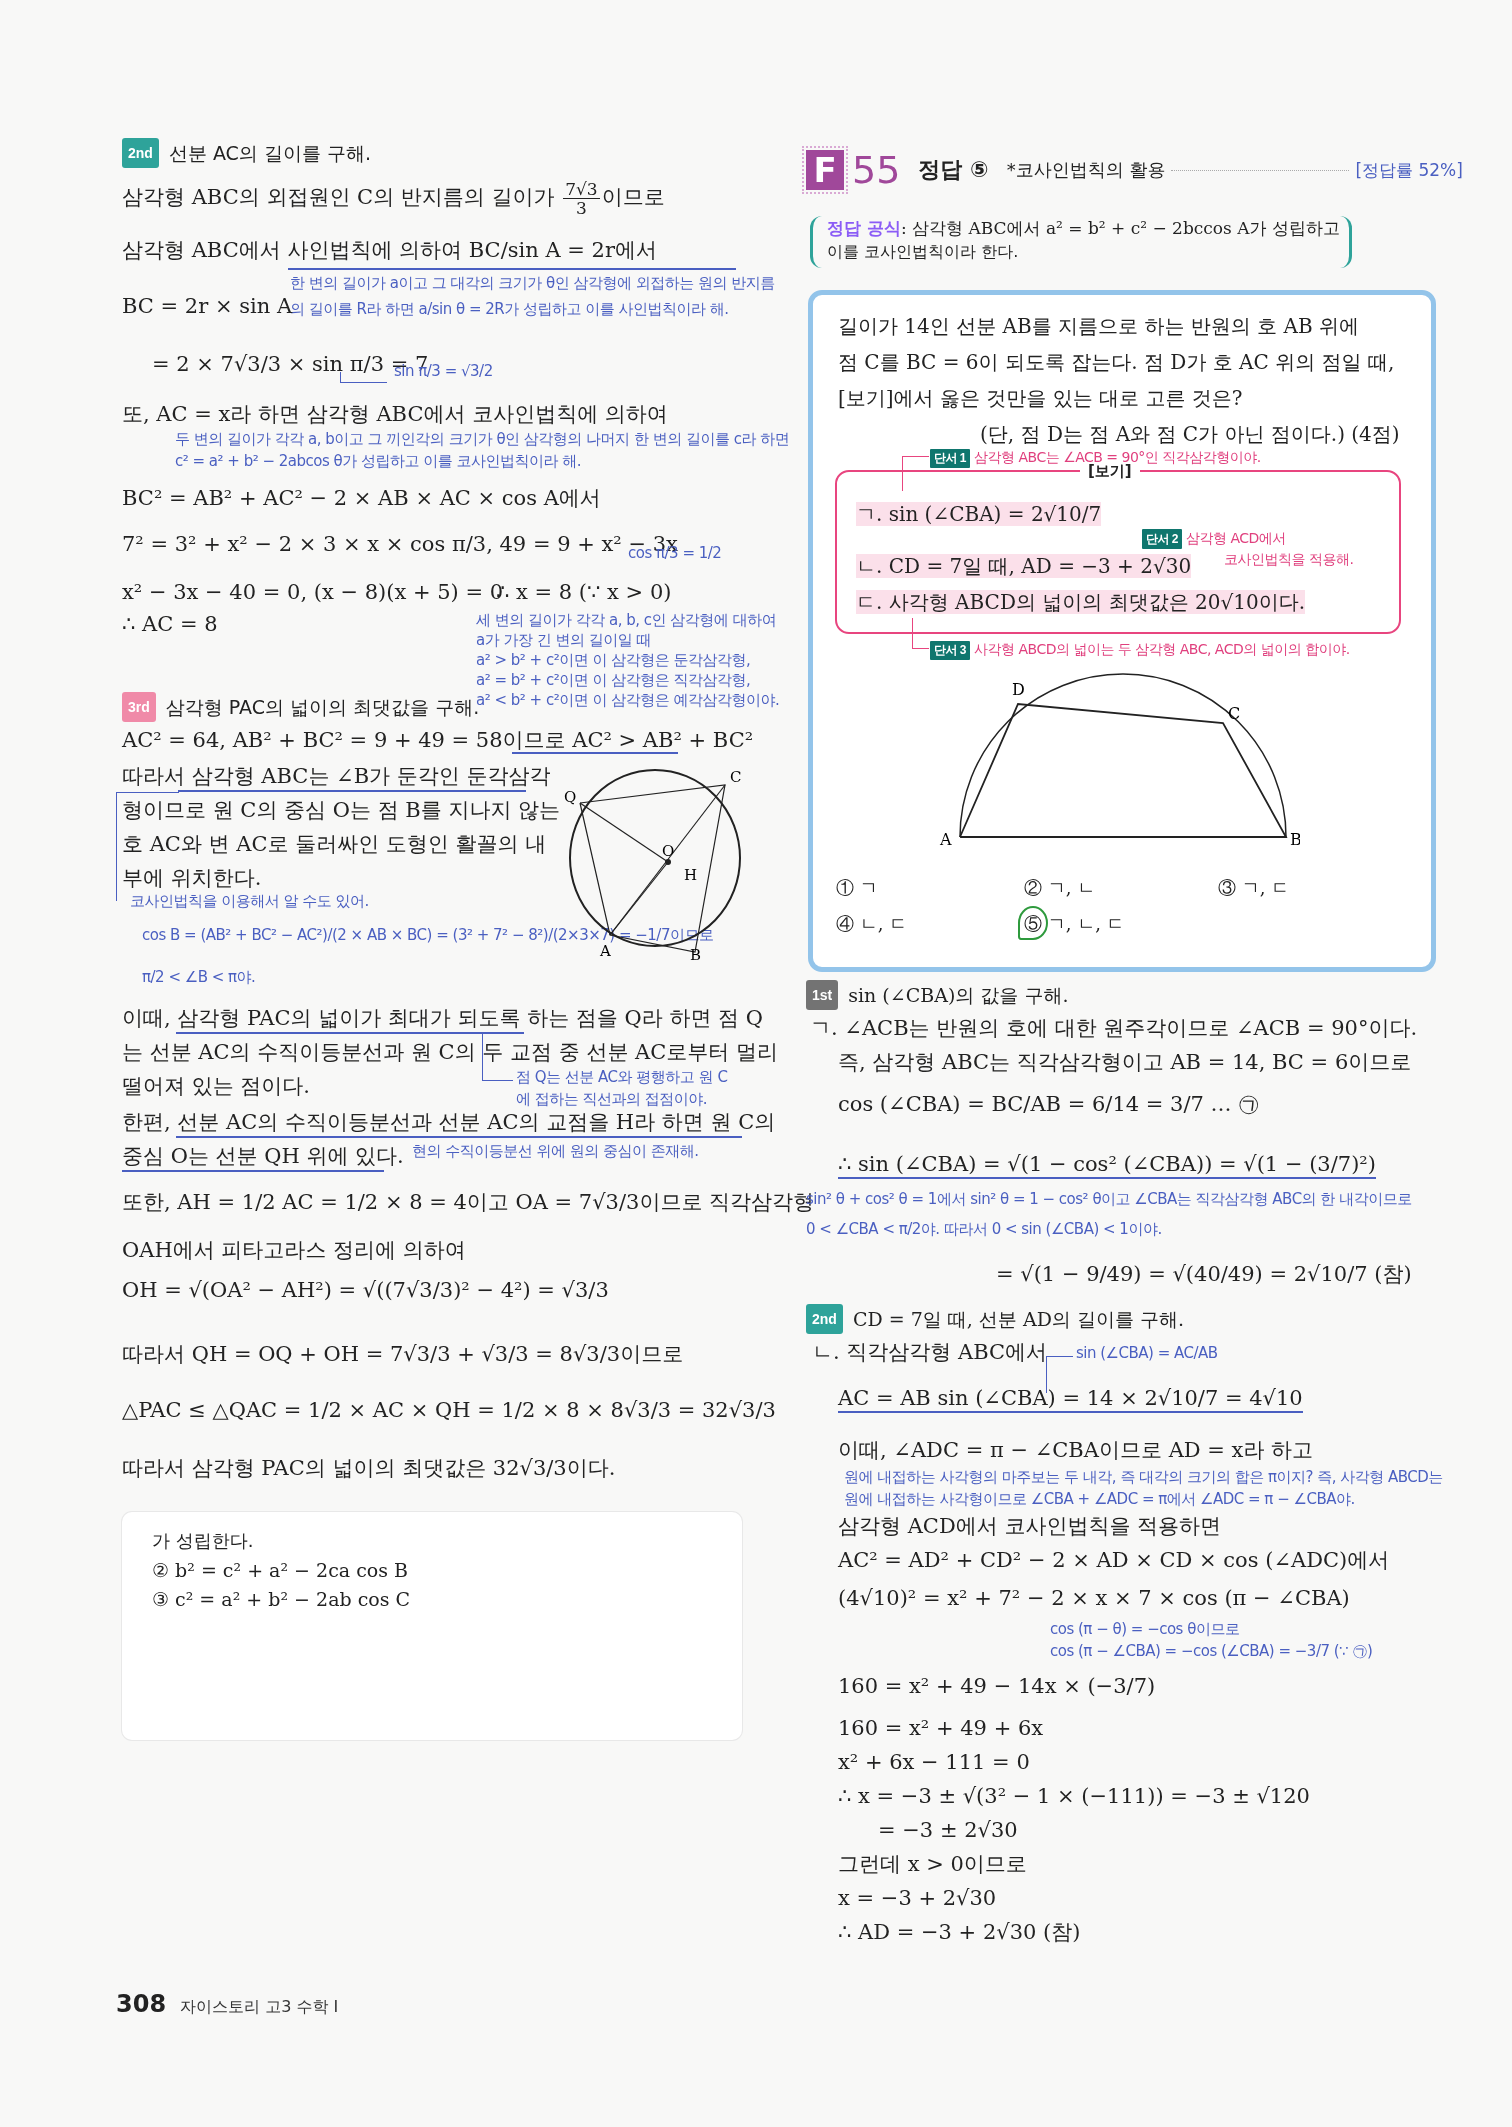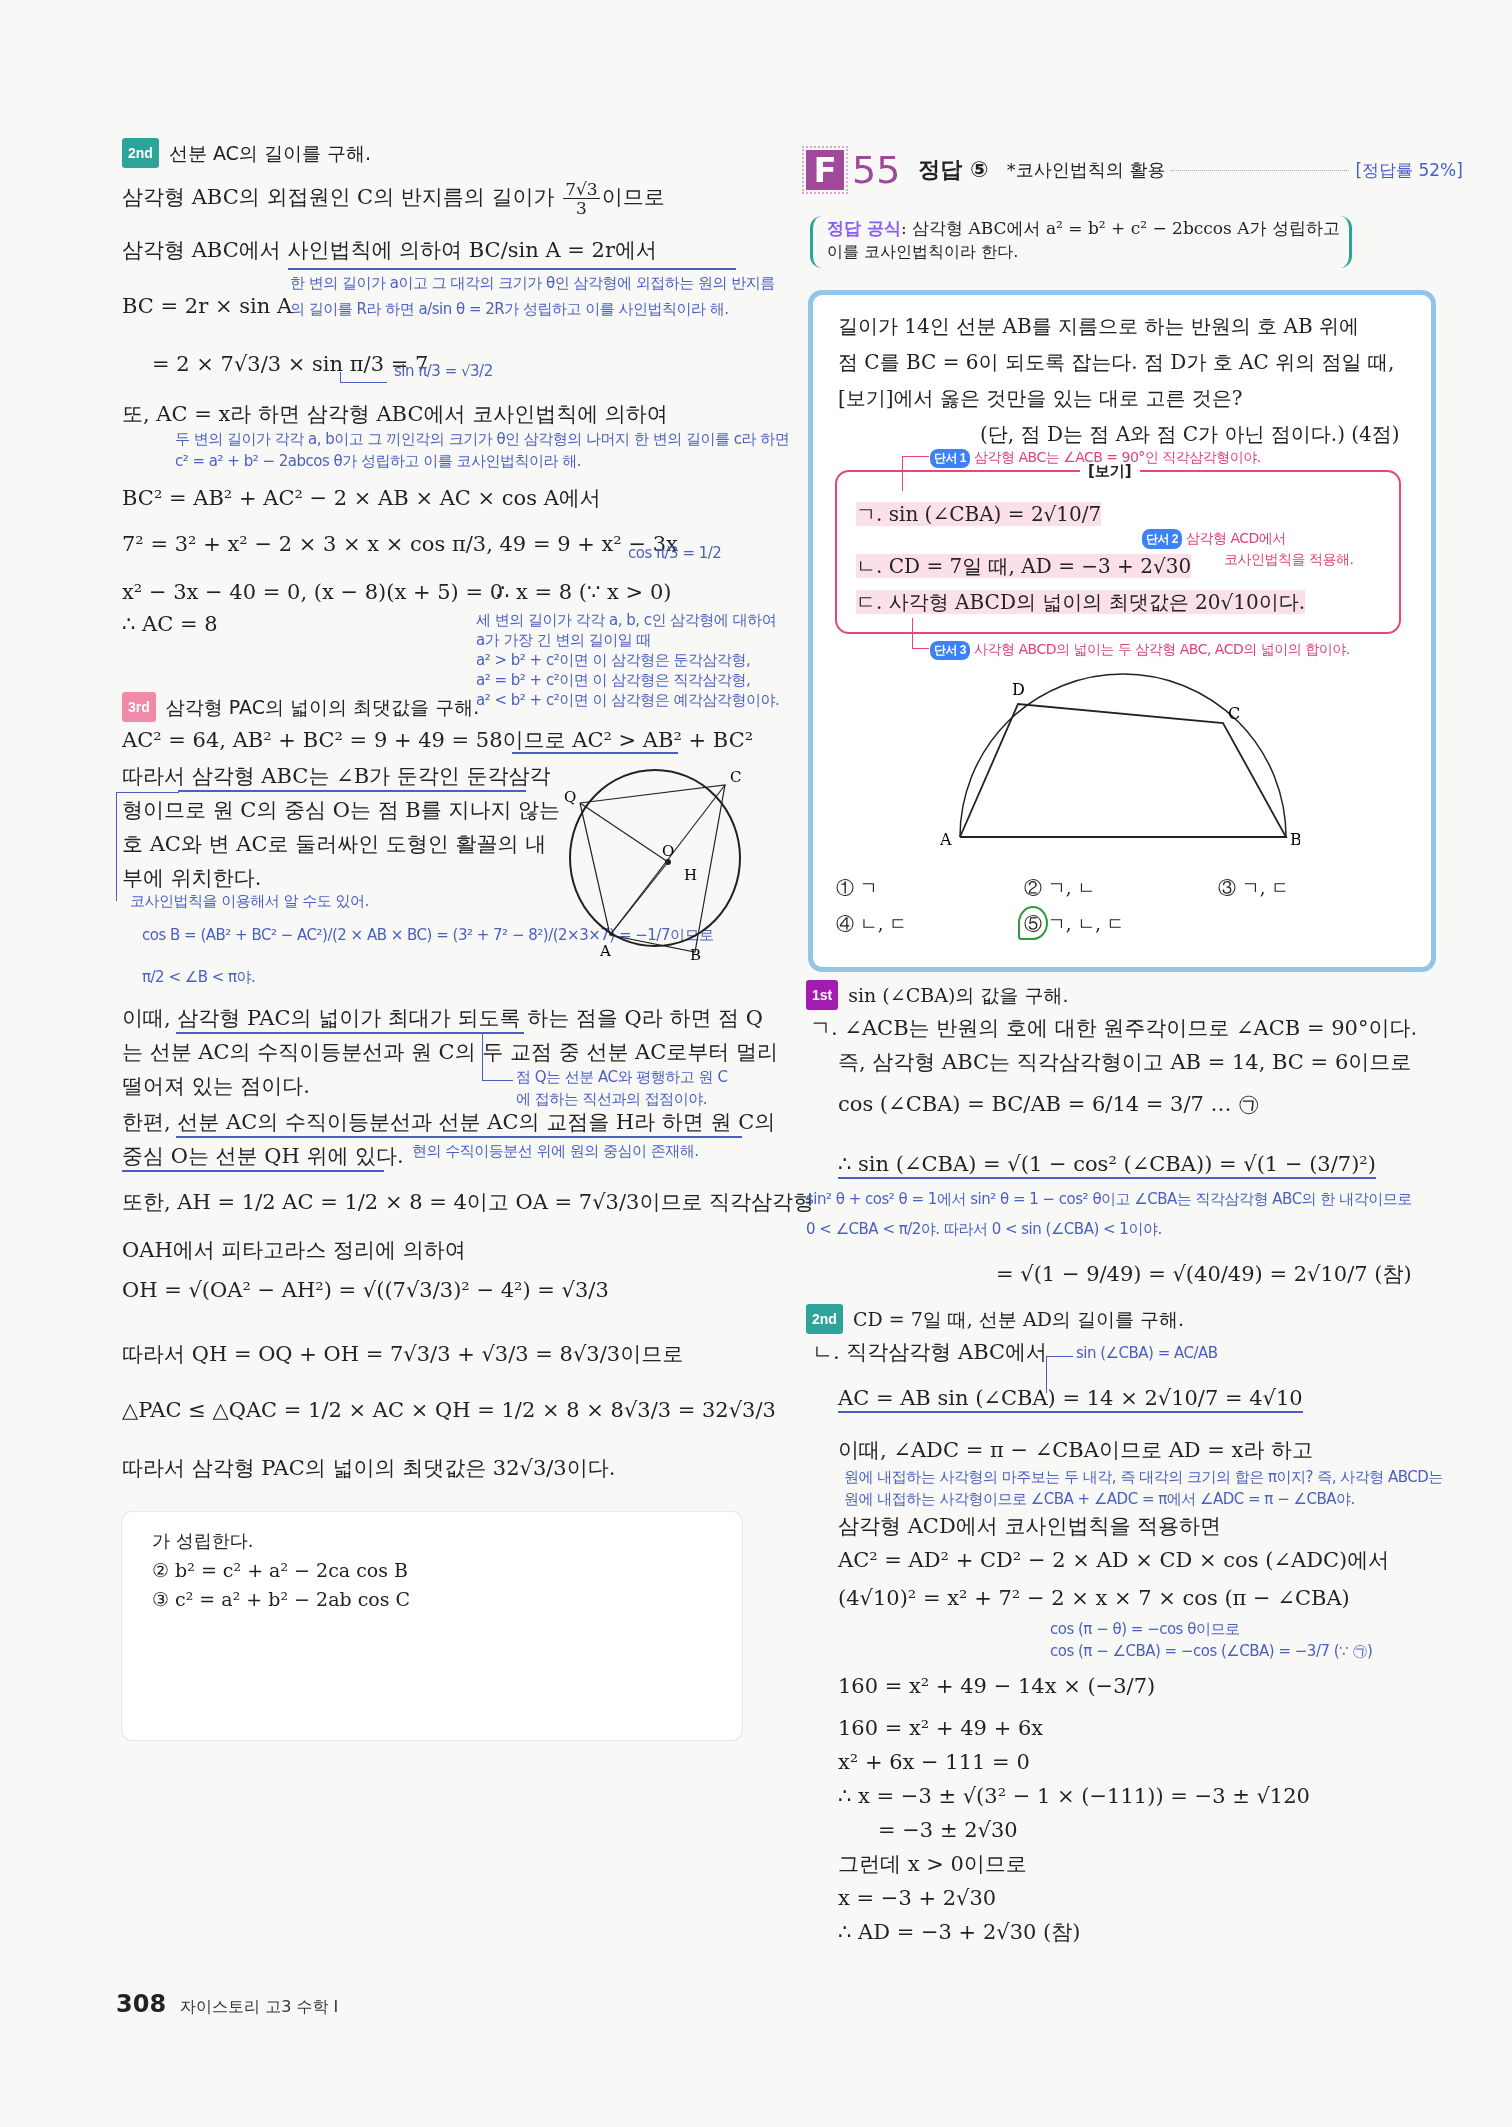--- a/index.html
+++ b/index.html
@@ -6,22 +6,22 @@
   body{width:1512px;height:2127px;background:#f8f8f7;font-family:"DejaVu Serif","Liberation Serif",serif;color:#222;position:relative;overflow:hidden;}
   .abs{position:absolute;}
   .t{font-size:21px;line-height:28px;white-space:nowrap;}
   .sm{font-size:15px;line-height:19px;white-space:nowrap;font-family:"DejaVu Sans","Liberation Sans",sans-serif;color:#4a5fc1;letter-spacing:-0.5px;}
   .pk{color:#e0407e;}
   .blue{color:#4a5fc1;}
   .ul{border-bottom:2px solid #4a5fc1;padding-bottom:1px;}
   .badge{display:inline-block;font-family:"Liberation Sans",sans-serif;font-weight:bold;font-size:14px;color:#fff;padding:1px 6px;border-radius:3px;margin-right:10px;vertical-align:2px;}
   .b2{background:#2ea39a;}
   .b3{background:#f08aa8;}
-  .b1{background:#a21caf;}
-  .tip{display:inline-block;font-family:"Liberation Sans",sans-serif;font-weight:bold;font-size:12px;color:#fff;background:#3b82f6;padding:0 4px;border-radius:8px;margin-right:4px;}
+  .b1{background:#737373;}
+  .tip{display:inline-block;font-family:"Liberation Sans",sans-serif;font-weight:bold;font-size:12px;color:#fff;background:#0f766e;padding:0 4px;border-radius:1px;margin-right:4px;}
   .frac{display:inline-block;vertical-align:middle;text-align:center;font-size:17px;line-height:18px;margin:0 2px;}
   .frac span{display:block;}
   .frac .n{border-bottom:1px solid currentColor;padding:0 2px;}
   .sans{font-family:"DejaVu Sans","Liberation Sans",sans-serif;}
   .concept{position:absolute;left:122px;top:1512px;width:620px;height:228px;background:#fff;border-radius:10px;box-shadow:0 0 0 1px #e8e8e8;}
   .concept .hd{height:42px;background:#ececec;border-radius:10px 10px 0 0;display:flex;align-items:center;justify-content:space-between;padding:0 14px 0 14px;}
   .qbox{position:absolute;left:808px;top:290px;width:618px;height:672px;border:5px solid #93c4ea;border-radius:14px;background:#fff;}
   .bogi{position:absolute;left:835px;top:470px;width:562px;height:160px;border:2px solid #e8457f;border-radius:14px;}
   .hl{background:#fbe0ea;}
 </style>

